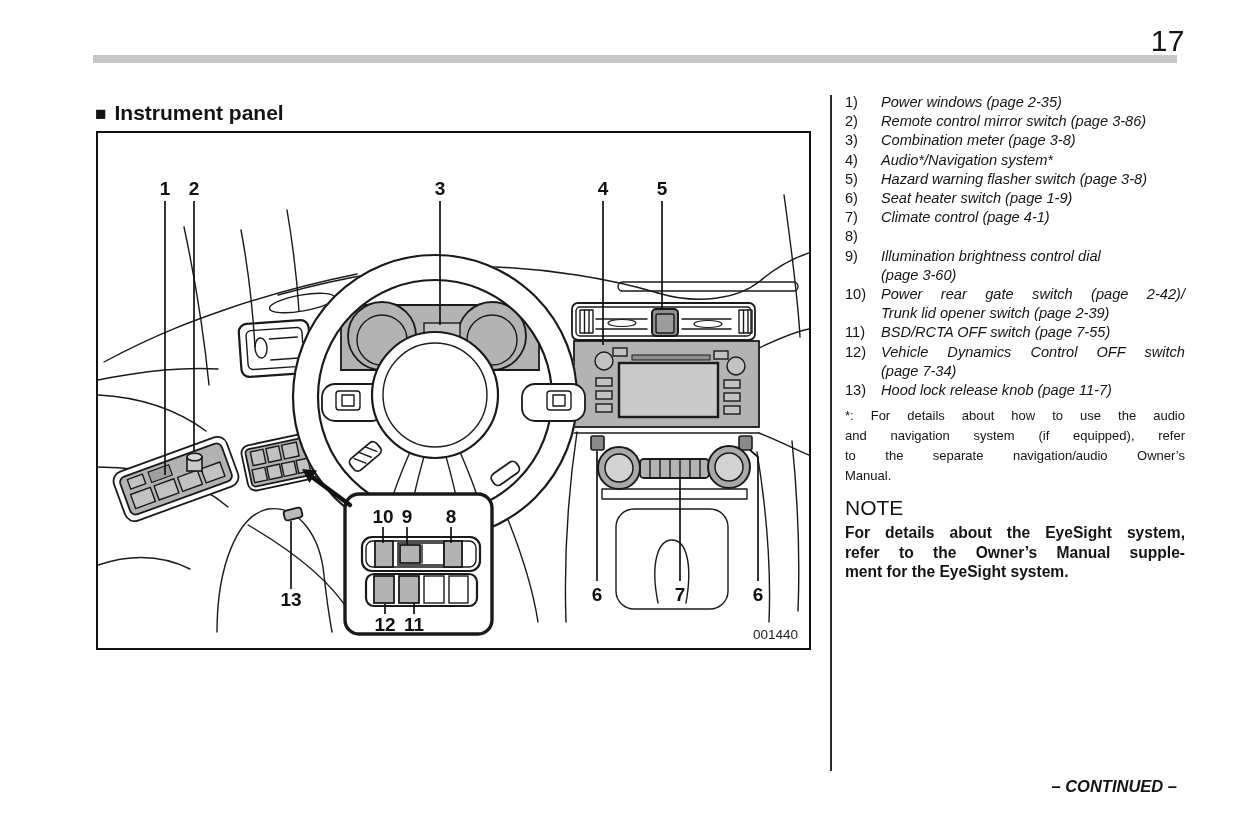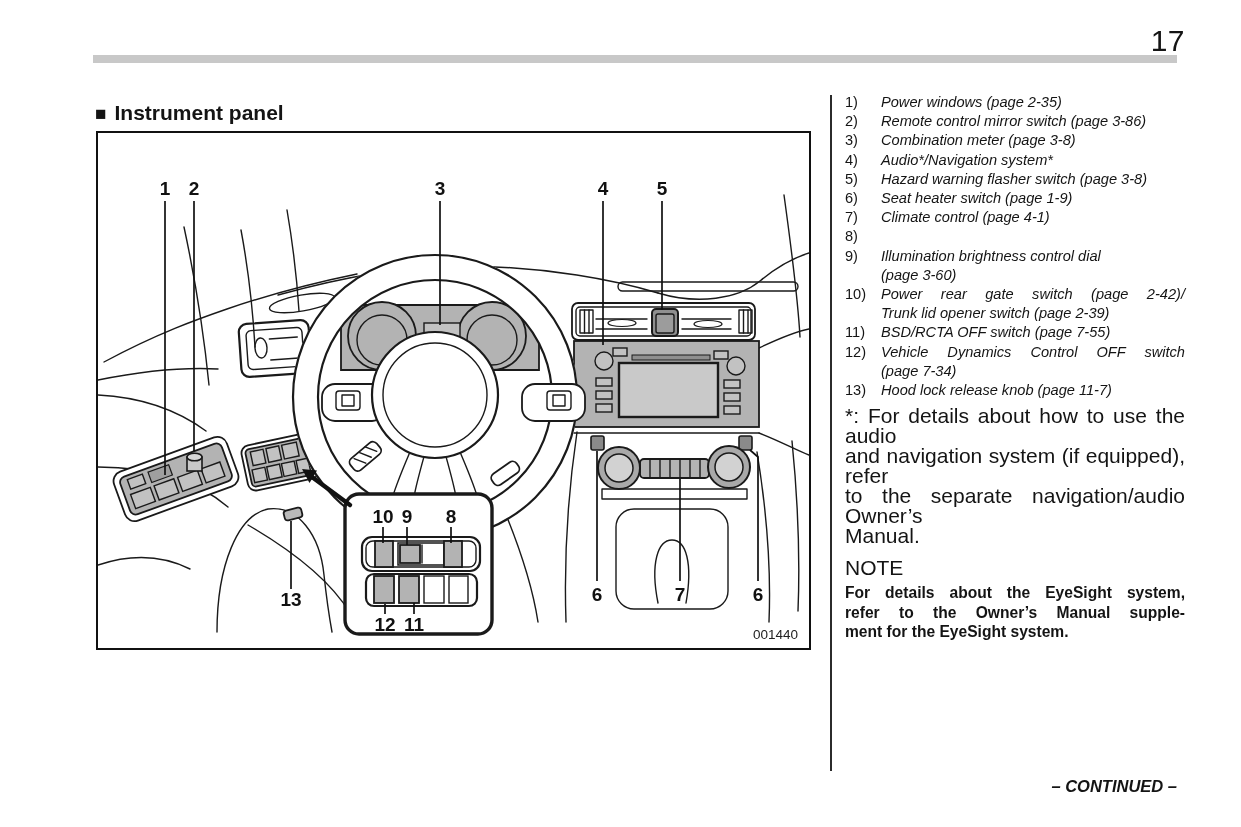--- a/index.html
+++ b/index.html
@@ -18,21 +18,21 @@
   
   #diagram-box{left:96px;top:131px;width:711px;height:515px;border:2.5px solid #111;background:#fff;}
   
   #v-rule{left:830px;top:95px;width:2px;height:676px;background:#2b2b2b;}
   
   #right-col{left:845px;top:93px;width:340px;}
   .legend-row{display:flex;font-size:14.6px;line-height:19.2px;}
   .legend-num{width:36px;flex:0 0 36px;}
   .legend-text{width:304px;font-style:italic;}
   .just{text-align:justify;text-align-last:justify;}
-  #footnote{margin-top:6px;font-size:21px;line-height:20px;width:340px;}
+  #footnote{margin-top:6px;font-size:13px;line-height:20px;width:340px;}
   #note-head{margin-top:9px;font-size:21px;font-weight:normal;line-height:26px;}
   #note-body{margin-top:2px;font-size:15.6px;font-weight:bold;line-height:19.5px;width:340px;}
   
   #footer{top:777px;right:64px;font-size:16.5px;font-weight:bold;font-style:italic;text-align:center;}
   
   svg{display:block;}
   .ln,.ln2,.ln3{fill:none;stroke:#1a1a1a;stroke-linecap:round;stroke-linejoin:round;}
   .ln{stroke-width:1.4;}
   .ln2{stroke-width:2.2;}
   .ln3{stroke-width:3.4;}

